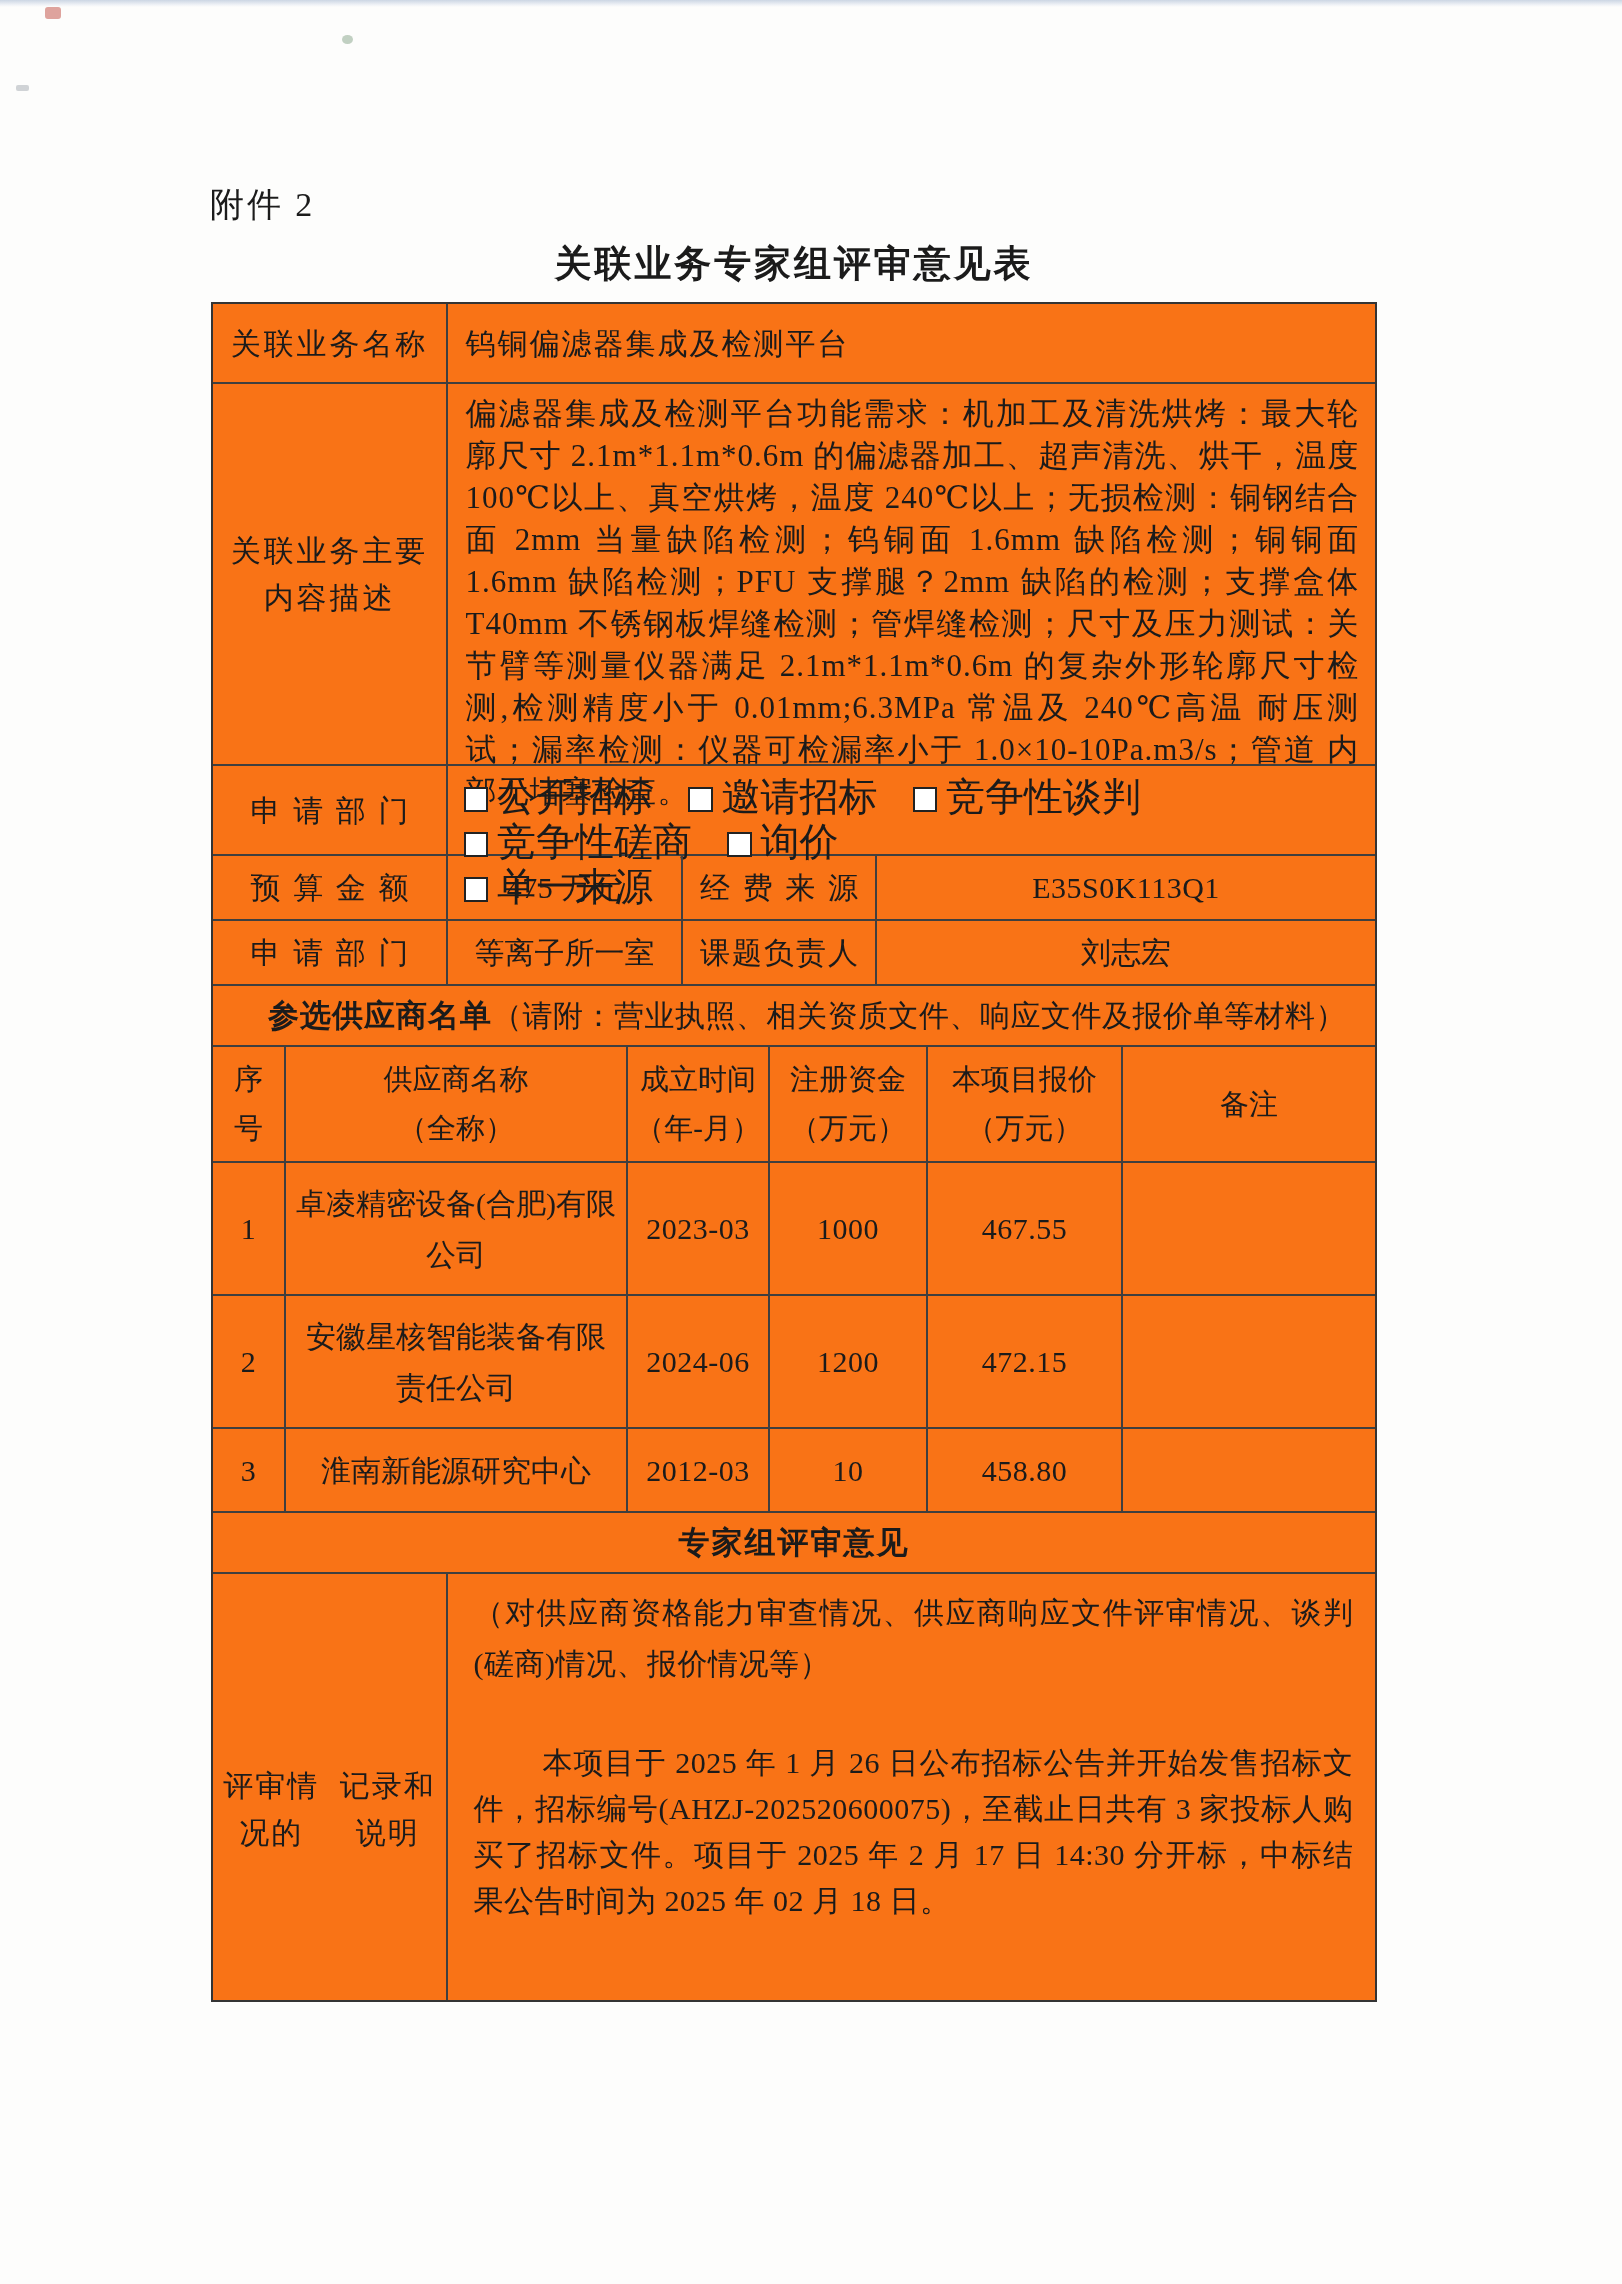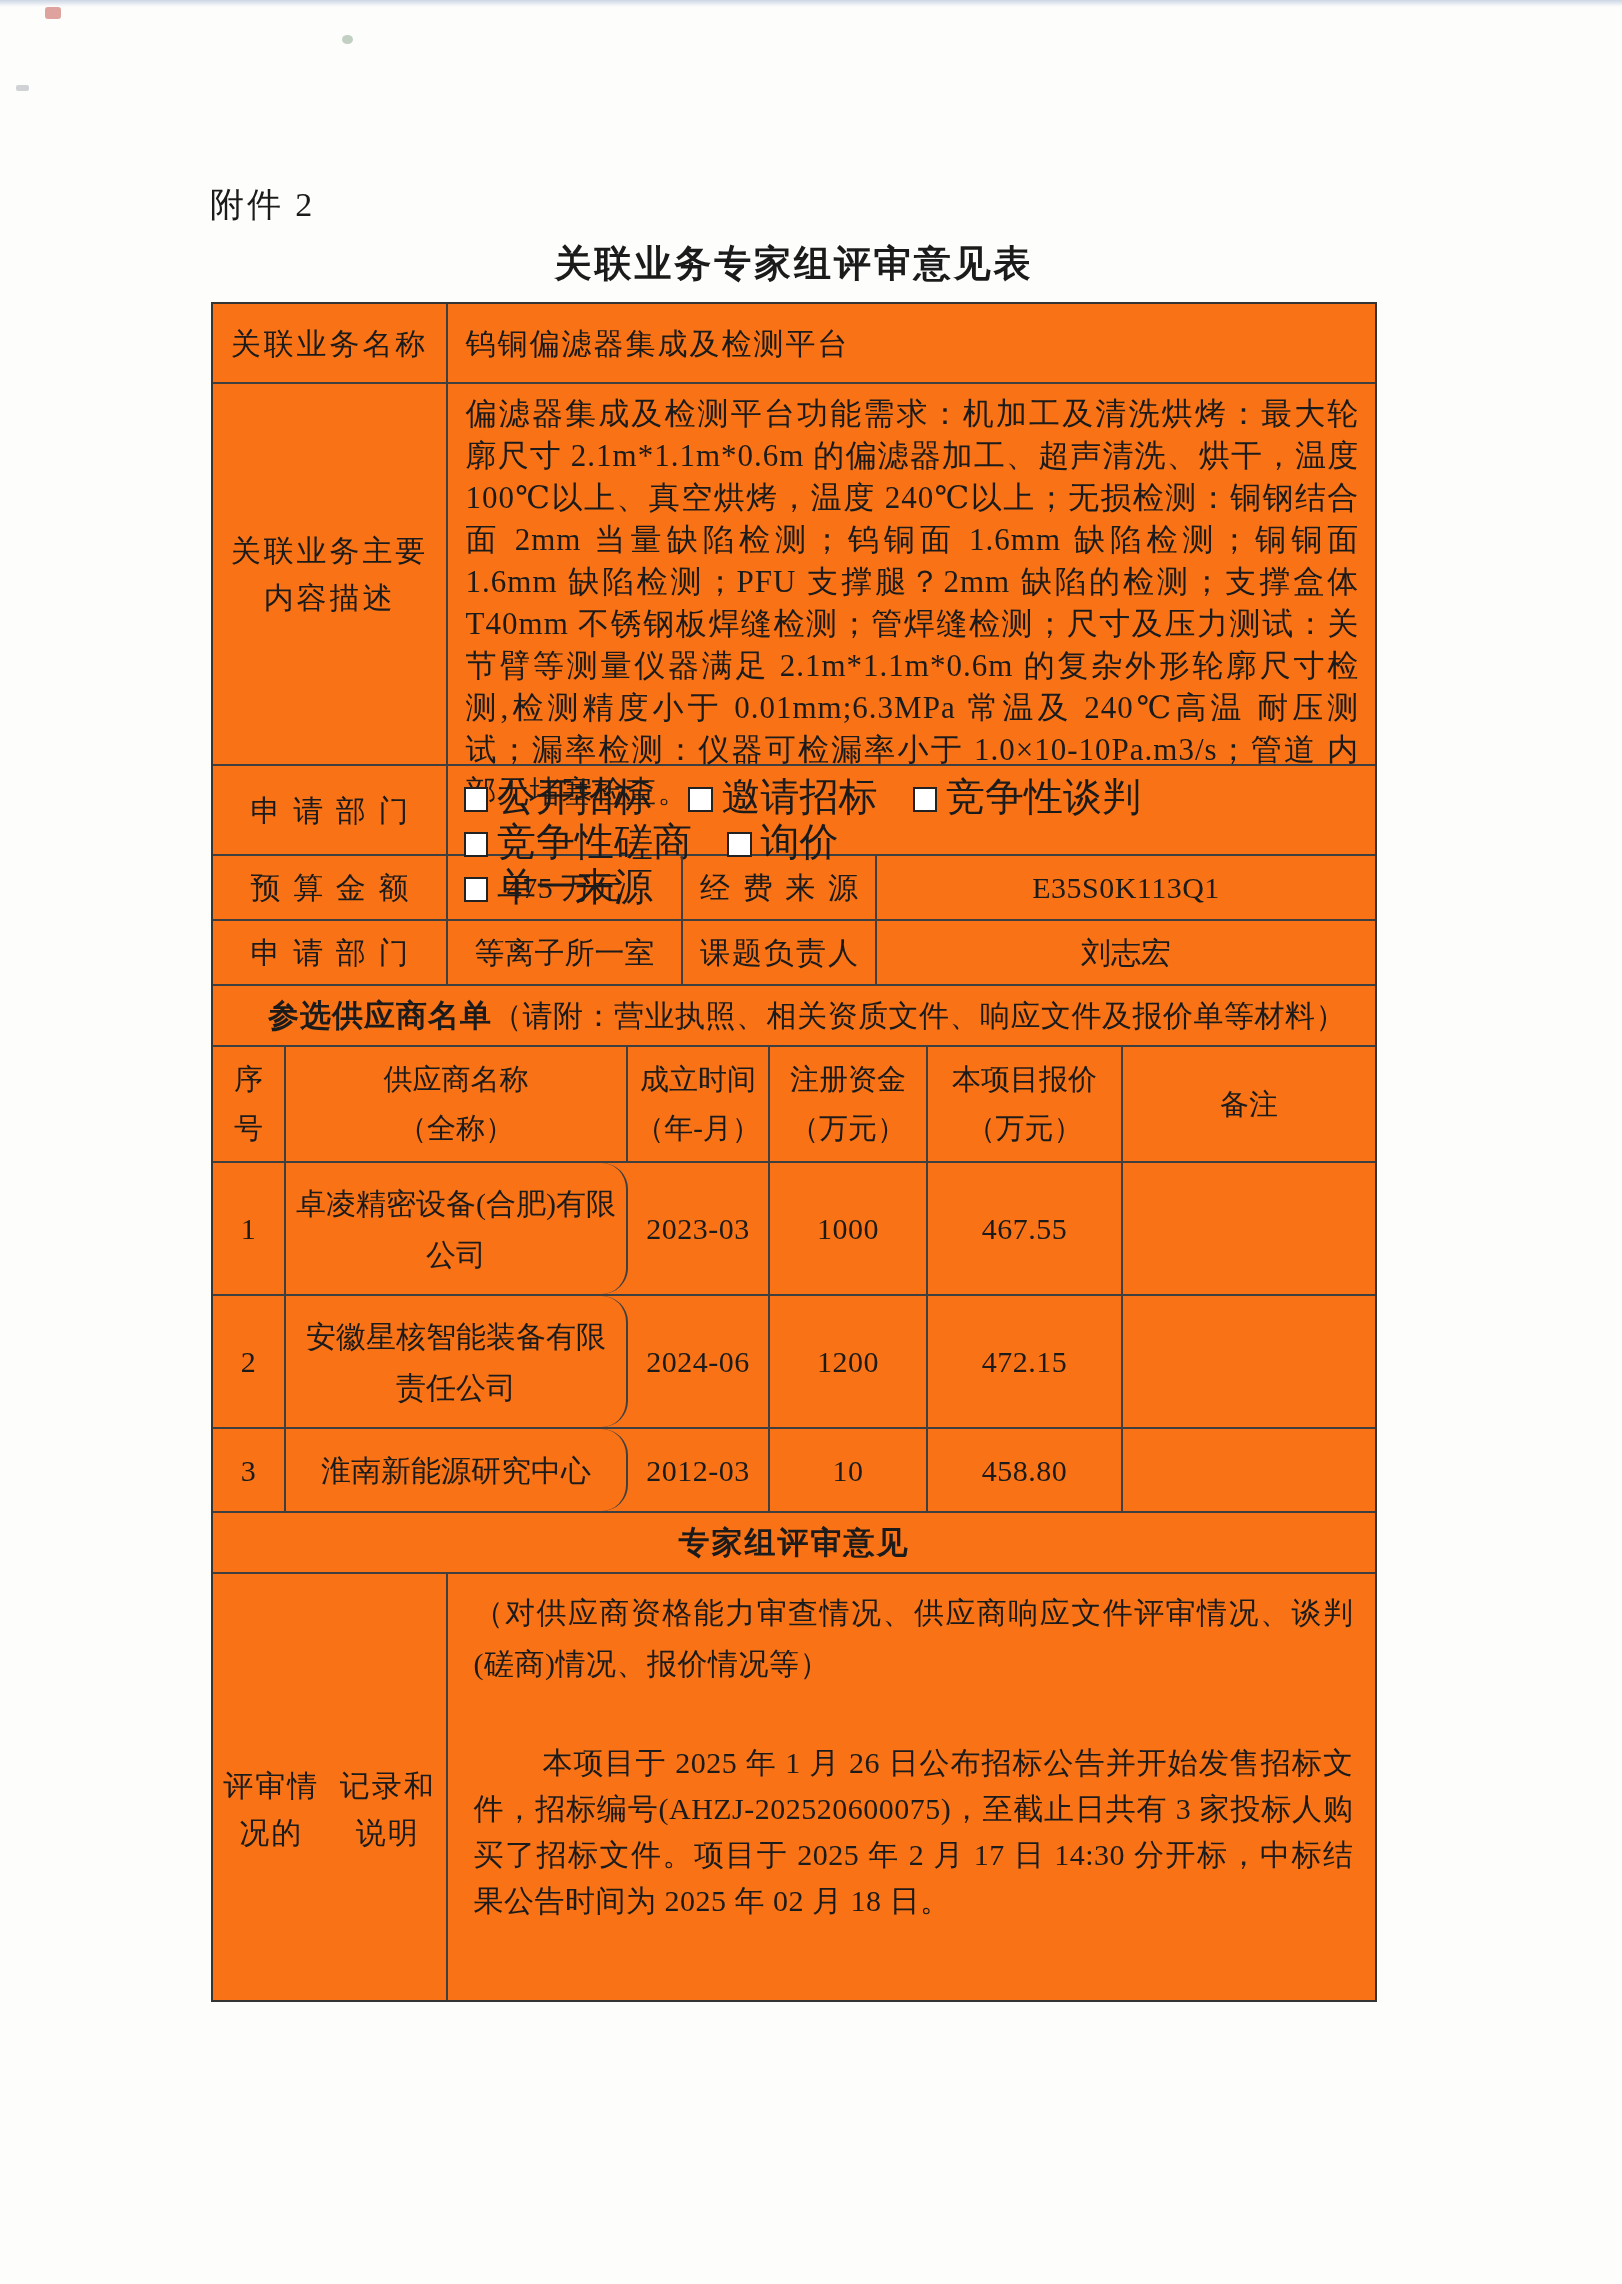--- a/index.html
+++ b/index.html
@@ -77,21 +77,21 @@
     display:inline-block;width:24.5px;height:24.5px;
     border:2.5px solid #222;box-sizing:border-box;
     margin-right:8.8px;vertical-align:-2px;background:#fff;
   }
   .sect-row{justify-content:flex-start;padding-left:55px;font-size:30px;}
   .sect-title{font-weight:bold;font-size:31px;letter-spacing:1px;}
   .sect-note{letter-spacing:0.5px;}
   .center-head{justify-content:center;font-weight:bold;font-size:31px;letter-spacing:2px;}
   .sup-head{font-size:29px;line-height:49px;}
   .num{letter-spacing:0.5px;}
-  .name-cell{line-height:51px;padding:0 9.8px;text-align:center;border-radius:26px;}
+  .name-cell{line-height:51px;padding:0 9.8px;text-align:center;}
 
   .record-label{
     justify-content:flex-start;
     padding-top:43px;line-height:47px;letter-spacing:2px;
   }
   .record-cell{
     padding:12.7px 21.6px 0 25.5px;
     font-size:30px;line-height:51px;letter-spacing:0.5px;
     text-align:justify;
   }

